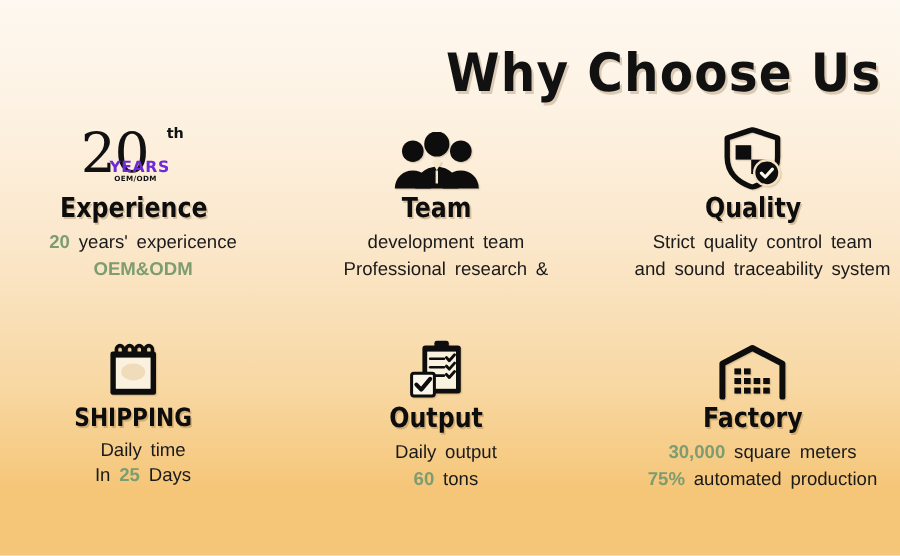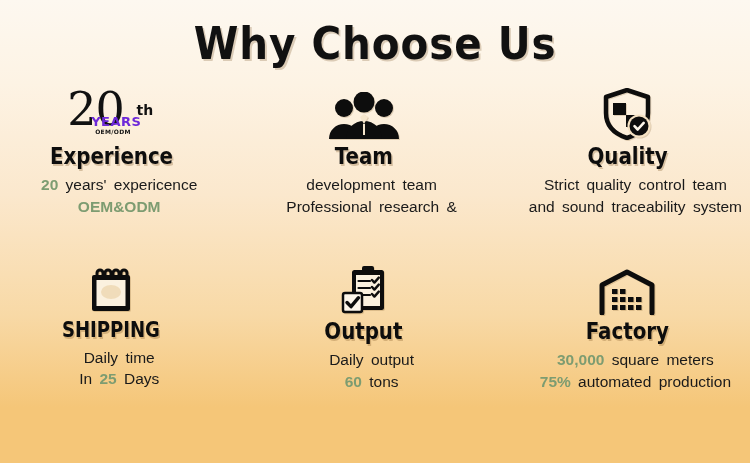--- a/index.html
+++ b/index.html
@@ -4,21 +4,21 @@
 <style>
   html,body{margin:0;padding:0;}
   body{
     width:750px;height:463px;overflow:hidden;
     font-family:"Liberation Sans","DejaVu Sans",sans-serif;
     background:linear-gradient(to bottom,#fdf8f0 0%,#fdf3e4 18%,#fbe8cd 42%,#f8d9a6 68%,#f5c678 88%,#f5c678 100%);
   }
   .banner{position:relative;width:750px;height:463px;box-sizing:border-box;}
 
   
-  .title-wrap{text-align:center;padding-top:22px;}
+  .title-wrap{text-align:right;padding-top:40px;}
   .title{
     display:inline-block;
     font-family:"DejaVu Sans","Liberation Sans",sans-serif;
     font-weight:700;font-size:44px;line-height:1;
     letter-spacing:1px;color:#111;
     transform:scaleX(0.92);transform-origin:center;
     text-shadow:2px 2px 0 rgba(120,80,30,.25);
   }
 
   
@@ -50,21 +50,21 @@
   
   .logo20{position:relative;width:92px;height:52px;}
   .logo20 .num{
     position:absolute;left:2px;top:-2px;
     font-family:"DejaVu Serif","Liberation Serif",serif;
     font-weight:400;font-size:46px;line-height:1;color:#111;letter-spacing:-1px;
   }
   .logo20 .th{
     position:absolute;right:4px;top:-2px;
     font-family:"DejaVu Sans","Liberation Sans",sans-serif;
-    font-weight:700;font-size:14px;color:#111;margin-top:16px;
+    font-weight:700;font-size:12px;color:#111;
   }
   .logo20 .years{
     position:absolute;left:26px;top:26px;
     font-family:"DejaVu Sans","Liberation Sans",sans-serif;
     font-weight:700;font-size:13px;letter-spacing:.5px;color:#6d28d9;
     background:transparent;
   }
   .logo20 .oem{
     position:absolute;left:30px;top:40px;
     font-family:"DejaVu Sans","Liberation Sans",sans-serif;

